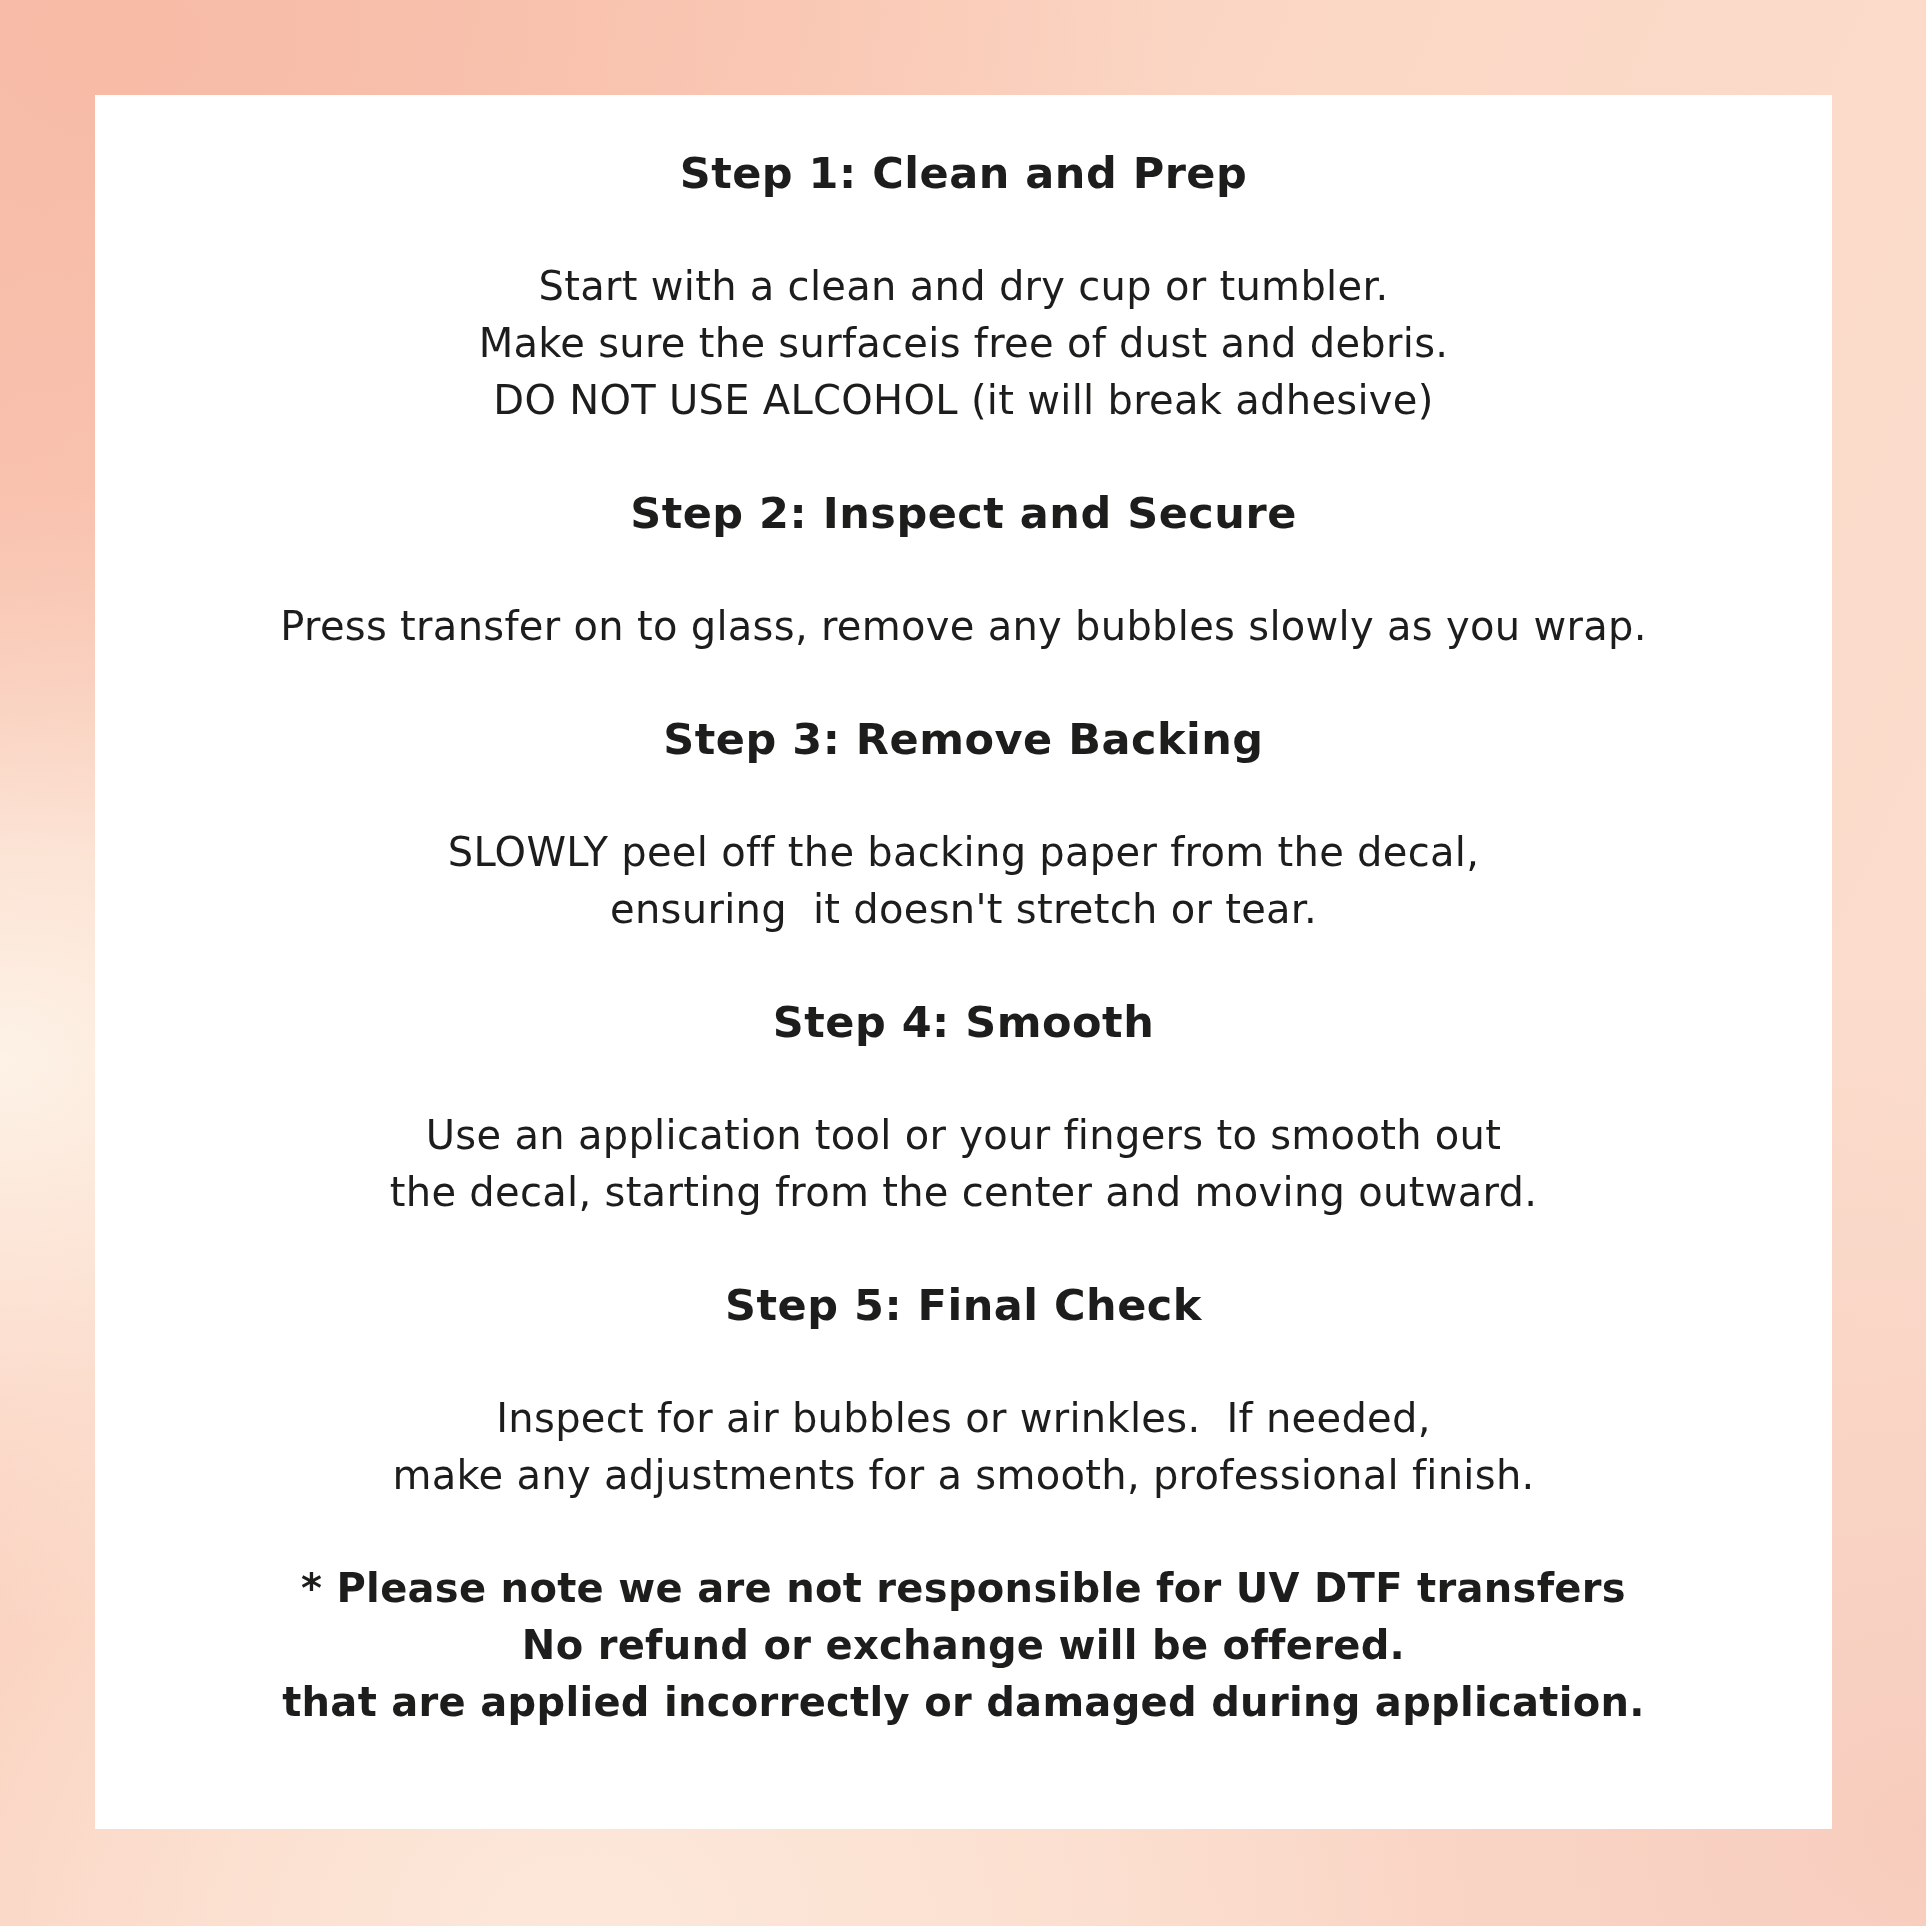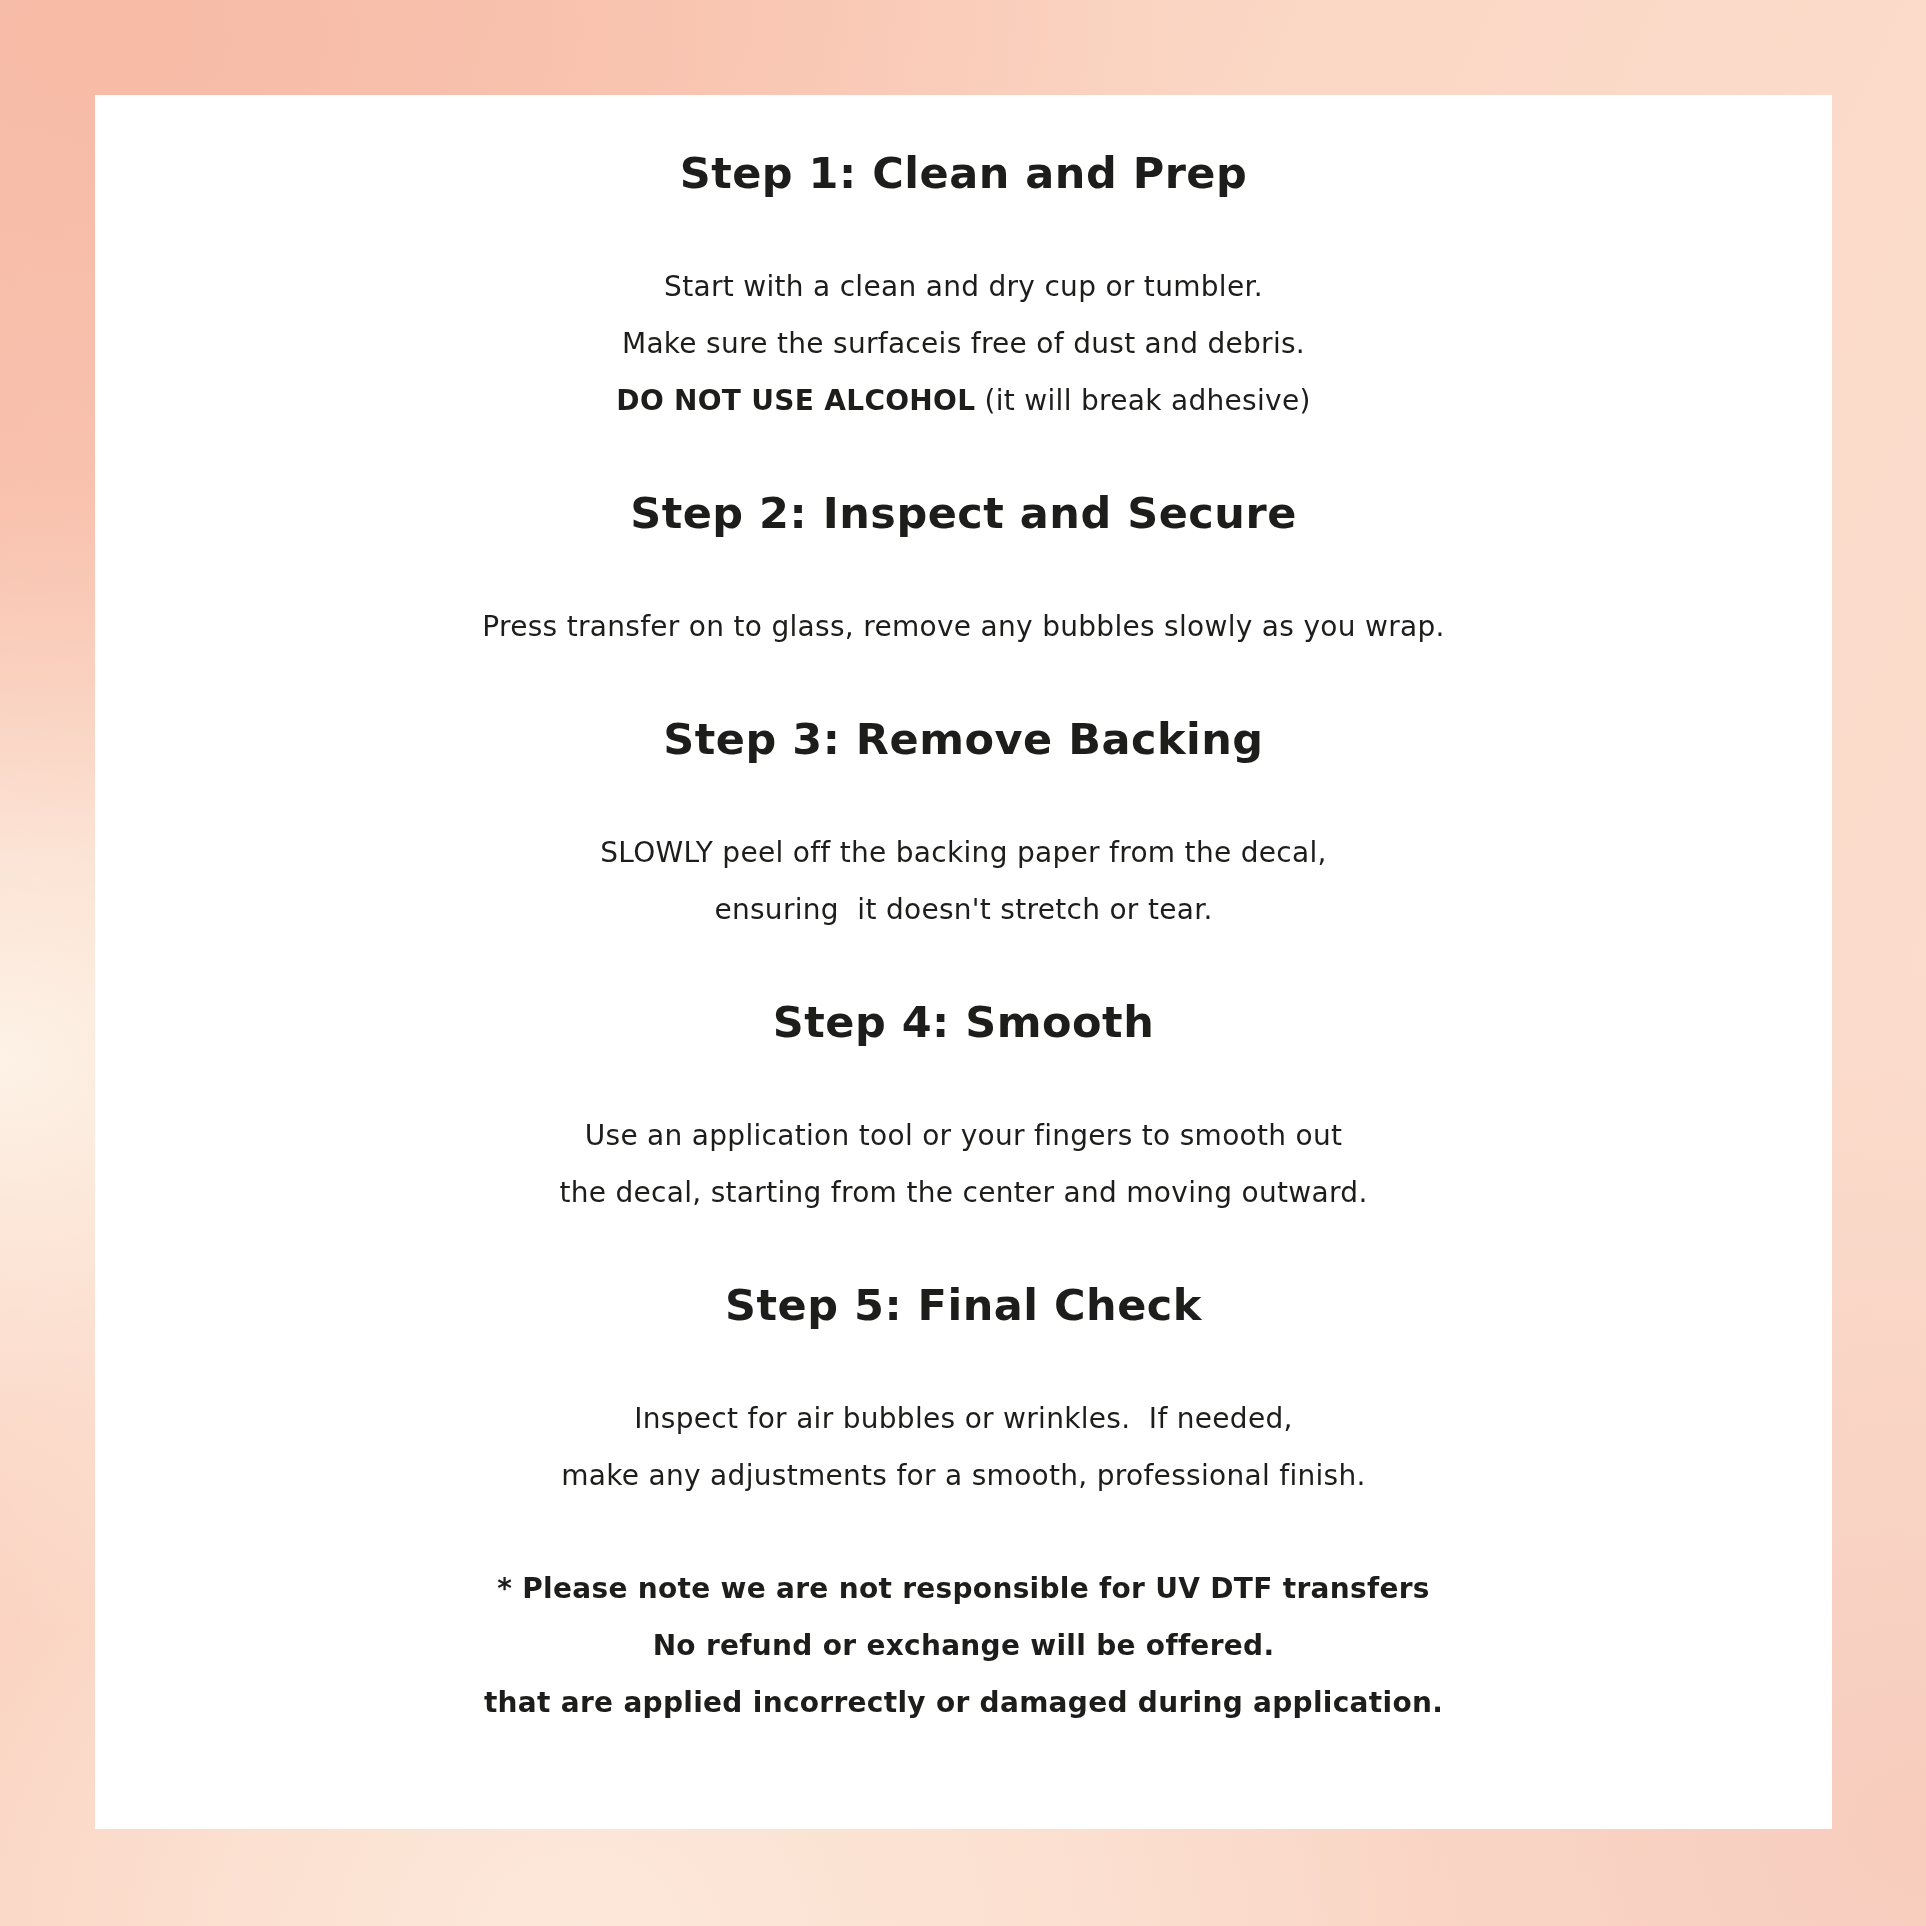--- a/index.html
+++ b/index.html
@@ -38,33 +38,33 @@
   .card > :first-child {
     margin-top: 0;
   }
   .step-heading {
     font-size: 43px;
     font-weight: bold;
     line-height: 57px;
     letter-spacing: 0.5px;
   }
   .body-block, .disclaimer-block {
-    font-size: 28px;
+    font-size: 40px;
     line-height: 57px;
     letter-spacing: 0.3px;
   }
   .disclaimer-block {
     font-weight: bold;
   }
   .line {
     display: block;
     white-space: pre-wrap;
   }
   .inline-bold {
-    font-weight: bold;
+    font-weight: normal;
     text-align: center;
   }
 </style>
 </head>
 <body>
 
 <div class="page">
   <div class="card">
 
     <div class="step-heading">Step 1: Clean and Prep</div>

